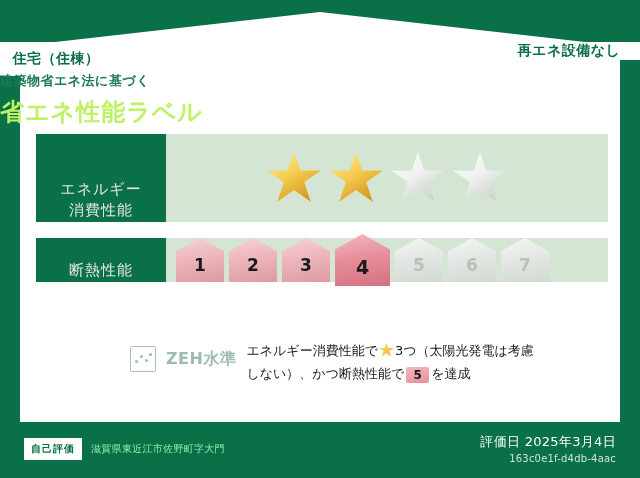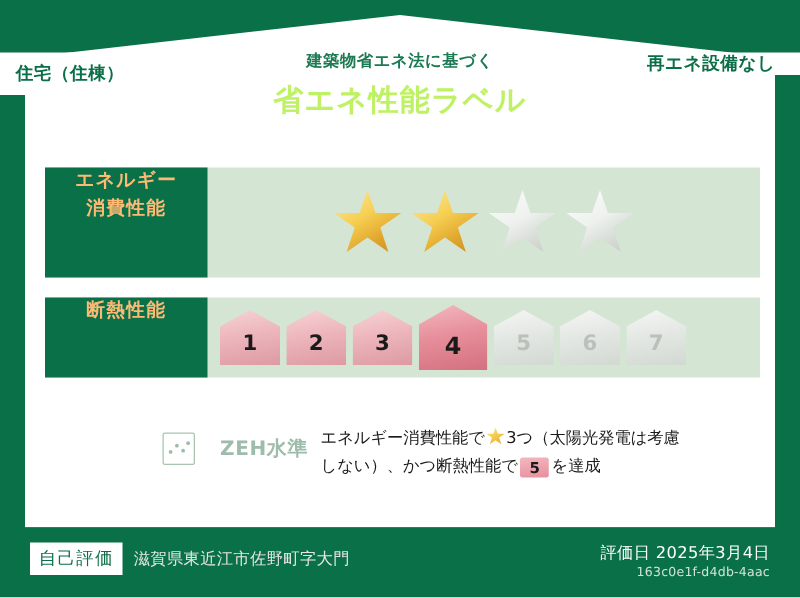--- a/index.html
+++ b/index.html
@@ -26,42 +26,42 @@
     color:#0a6e46;font-weight:bold;font-size:14px;
     display:flex;align-items:center;justify-content:center;
     letter-spacing:.5px;
     margin-top:42px;
   }
   .tab-left{left:0;width:112px;height:34px;}
   .tab-right{right:0;width:142px;height:18px;}
 
   
   .title-wrap{
-    position:absolute;left:0;right:0;top:40px;text-align:center;
+    position:absolute;left:0;right:0;top:72px;text-align:left;
   }
   .title-sub{
     font-size:13px;font-weight:bold;color:#1c7a53;letter-spacing:.5px;
     margin-bottom:6px;
   }
   .title-main{
     font-size:24px;font-weight:bold;color:#bef264;letter-spacing:1px;
   }
 
   
   .row{
     position:absolute;left:36px;width:572px;display:flex;align-items:stretch;
     background:#d4e5d4;
   }
   .row-energy{top:134px;height:88px;}
-  .row-insul{top:238px;height:64px;}
+  .row-insul{top:238px;height:44px;}
 
   .row-label{
-    width:130px;background:#0a7048;color:#fdba74;
-    font-weight:bold;font-size:15px;line-height:1.45;
-    display:flex;flex-direction:column;align-items:center;justify-content:flex-start;
+    width:130px;background:#0a7048;color:#e5e5e5;
+    font-weight:normal;font-size:15px;line-height:1.45;
+    display:flex;flex-direction:column;align-items:center;justify-content:flex-end;
     letter-spacing:1px;flex:none;
   }
   .row-label span{display:block;}
   .row-value{
     flex:1;display:flex;align-items:center;justify-content:center;gap:8px;
   }
   .row-insul .row-value{gap:5px;padding-left:10px;justify-content:flex-start;}
 
   
   .star{
@@ -87,21 +87,21 @@
   .hbadge.cur span{bottom:8px;}
   .hbadge.off{
     background:linear-gradient(170deg,#f4f6f4 0%,#e4e8e4 45%,#d2d8d2 100%);
     color:#b9c1b9;
   }
 
   
   .zeh-wrap{
     position:absolute;left:130px;top:336px;display:flex;align-items:flex-start;gap:10px;
   }
-  .zeh-mark{display:flex;align-items:center;gap:20px;padding-top:10px;}
+  .zeh-mark{display:flex;align-items:center;gap:10px;padding-top:10px;}
   .zeh-box{
     width:24px;height:24px;border:1.5px solid #a8c3b0;border-radius:2px;
     position:relative;background:#ffffff;
   }
   .zeh-box i{position:absolute;width:3px;height:3px;border-radius:50%;background:#9dbcab;}
   .zeh-box i:nth-child(1){left:4px;top:13px;}
   .zeh-box i:nth-child(2){left:9px;top:8px;}
   .zeh-box i:nth-child(3){left:14px;top:12px;}
   .zeh-box i:nth-child(4){left:18px;top:6px;}
   .zeh-text{font-size:16px;font-weight:bold;color:#9dbcab;letter-spacing:.5px;}
@@ -119,24 +119,24 @@
     background:linear-gradient(170deg,#f3b8bf 0%,#e78f9c 100%);
     color:#1a1a1a;font-size:12px;font-weight:bold;text-align:center;
     border-radius:2px;vertical-align:-1px;line-height:16px;
   }
 
   
   .footer-left{
     position:absolute;left:24px;bottom:18px;display:flex;align-items:center;gap:9px;
   }
   .self-badge{
-    background:#ffffff;color:#0a6e46;font-weight:normal;font-size:14px;
+    background:#ffffff;color:#0a6e46;font-weight:bold;font-size:10px;
     padding:4px 7px;letter-spacing:1px;
   }
-  .addr{color:#e5e5e5;font-size:13px;letter-spacing:.3px;}
+  .addr{color:#86efac;font-size:10px;letter-spacing:.3px;}
 
   .footer-right{
     position:absolute;right:24px;bottom:14px;text-align:right;color:#ffffff;
   }
   .eval-date{font-size:13px;letter-spacing:.3px;}
   .eval-id{font-size:10px;color:#cfe3d8;margin-top:2px;letter-spacing:.2px;}
 </style>
 </head>
 <body>
 

